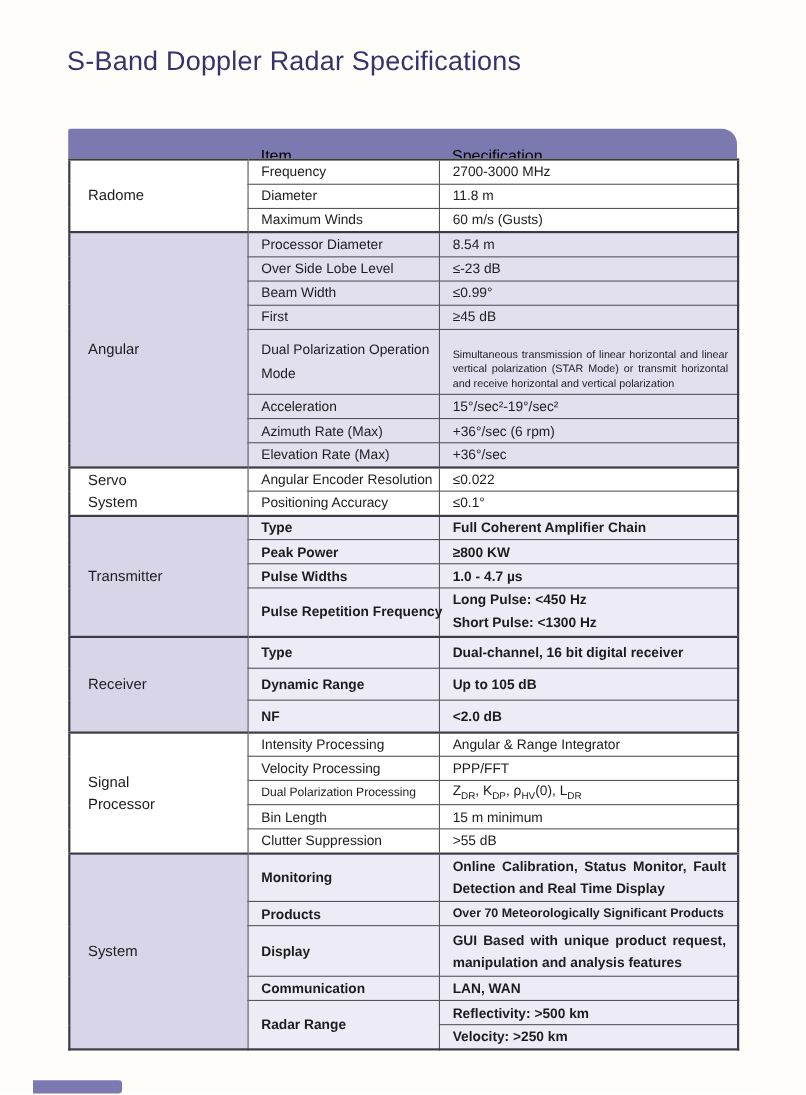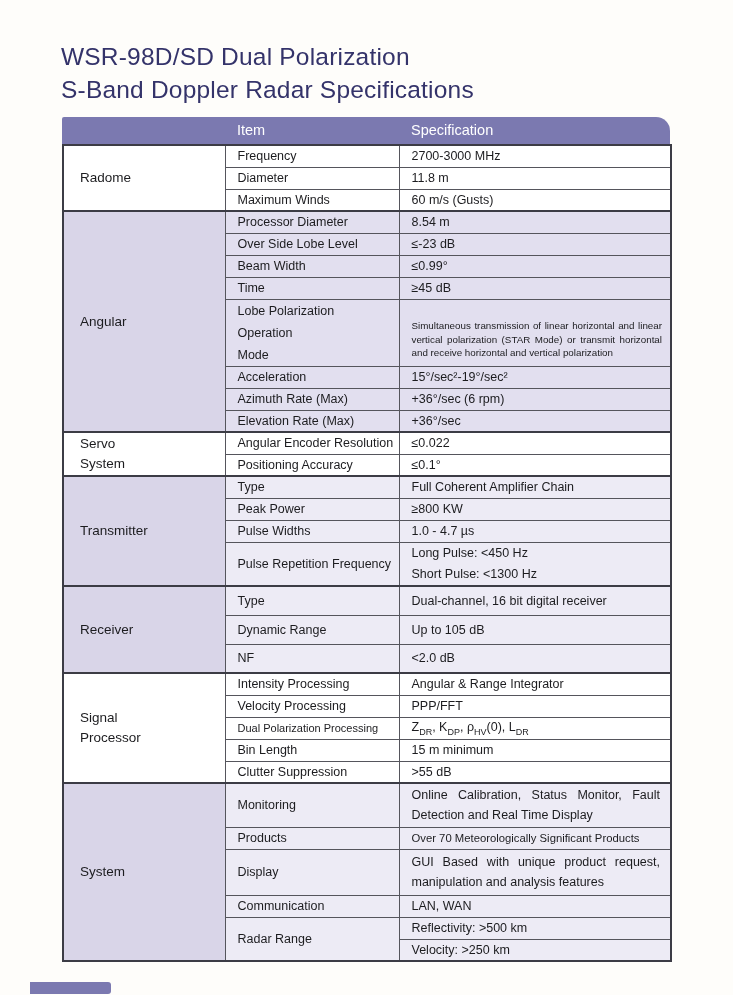--- a/index.html
+++ b/index.html
@@ -11,52 +11,51 @@
   body{
     width:733px;height:995px;position:relative;background:#fefdfa;
     font-family:"Liberation Sans", sans-serif;color:var(--text);overflow:hidden;
   }
   .page-title{position:absolute;left:61px;top:40px;font-size:24.5px;line-height:33px;
     color:var(--title);letter-spacing:.2px;}
   .page-title span{display:block;}
 
   .thead{position:absolute;left:62px;top:117px;width:608px;height:27px;
     background:var(--accent);border-radius:2px 14px 0 0;}
-  .thead span{position:absolute;top:0;line-height:27px;color:#ffffff;font-size:14.5px;}
+  .thead span{position:absolute;top:12px;line-height:27px;color:#000000;font-size:14.5px;}
   .thead .h-item{left:175px;}
   .thead .h-spec{left:349px;}
 
   table.spec{position:absolute;left:62px;top:144px;width:608px;
     border-collapse:collapse;table-layout:fixed;
     border:2px solid var(--border-dark);background:#fff;}
   td{border:1px solid var(--border-light);padding:0 8px 0 12px;
     font-size:12.5px;vertical-align:middle;}
   tr.sec-start>td{border-top:2px solid var(--border-dark);}
   td.cat{padding-left:16px;font-size:13.5px;line-height:20px;white-space:pre-line;background:#fff;}
   td.cat.sh{background:var(--shade-left);}
   tr.tA td.c{background:var(--shade-cell);}
-  tr.tB td.c{background:var(--shade-cell-light);}
+  tr.tB td.c{background:var(--shade-cell-light);font-weight:bold;}
   .nw{white-space:nowrap;}
   .pre{white-space:pre-line;line-height:22px;}
   .para{white-space:normal;text-align:justify;line-height:20px;padding-right:10px;}
   .para-sm{white-space:normal;text-align:justify;font-size:9.8px;line-height:13.5px;
     padding-right:8px;padding-top:16px;padding-bottom:2px;}
   .sm{font-size:11px;}
   .sm2{font-size:11.3px;}
   .lines div{line-height:21px;}
   sub{font-size:72%;}
   tr.h22{height:22px;} tr.h29{height:29px;} tr.h44{height:44px;} tr.h46{height:46px;}
   .accent-bar{position:absolute;left:30px;top:982px;width:81px;height:12px;
     background:var(--accent);border-radius:0 3px 3px 0;}
 </style>
 </head>
 <body>
 
 <div class="page-title">
-  <span>WSR-98D/SD Dual Polarization</span>
   <span>S-Band Doppler Radar Specifications</span>
 </div>
 
 <div class="thead">
   <span class="h-item">Item</span>
   <span class="h-spec">Specification</span>
 </div>
 
 <table class="spec">
   <colgroup>
@@ -87,25 +86,25 @@
     </tr>
     <tr class="tA h22">
       <td class="c item nw">Over Side Lobe Level</td>
       <td class="c spec nw">≤-23 dB</td>
     </tr>
     <tr class="tA h22">
       <td class="c item nw">Beam Width</td>
       <td class="c spec nw">≤0.99°</td>
     </tr>
     <tr class="tA h22">
-      <td class="c item nw">Time</td>
+      <td class="c item nw">First</td>
       <td class="c spec nw">≥45 dB</td>
     </tr>
     <tr class="tA h46">
-      <td class="c item pre">Lobe Polarization Operation
+      <td class="c item pre">Dual Polarization Operation
 Mode</td>
       <td class="c spec para-sm">Simultaneous transmission of linear horizontal and linear vertical polarization (STAR Mode) or transmit horizontal and receive horizontal and vertical polarization</td>
     </tr>
     <tr class="tA h22">
       <td class="c item nw">Acceleration</td>
       <td class="c spec nw">15°/sec²-19°/sec²</td>
     </tr>
     <tr class="tA h22">
       <td class="c item nw">Azimuth Rate (Max)</td>
       <td class="c spec nw">+36°/sec (6 rpm)</td>

